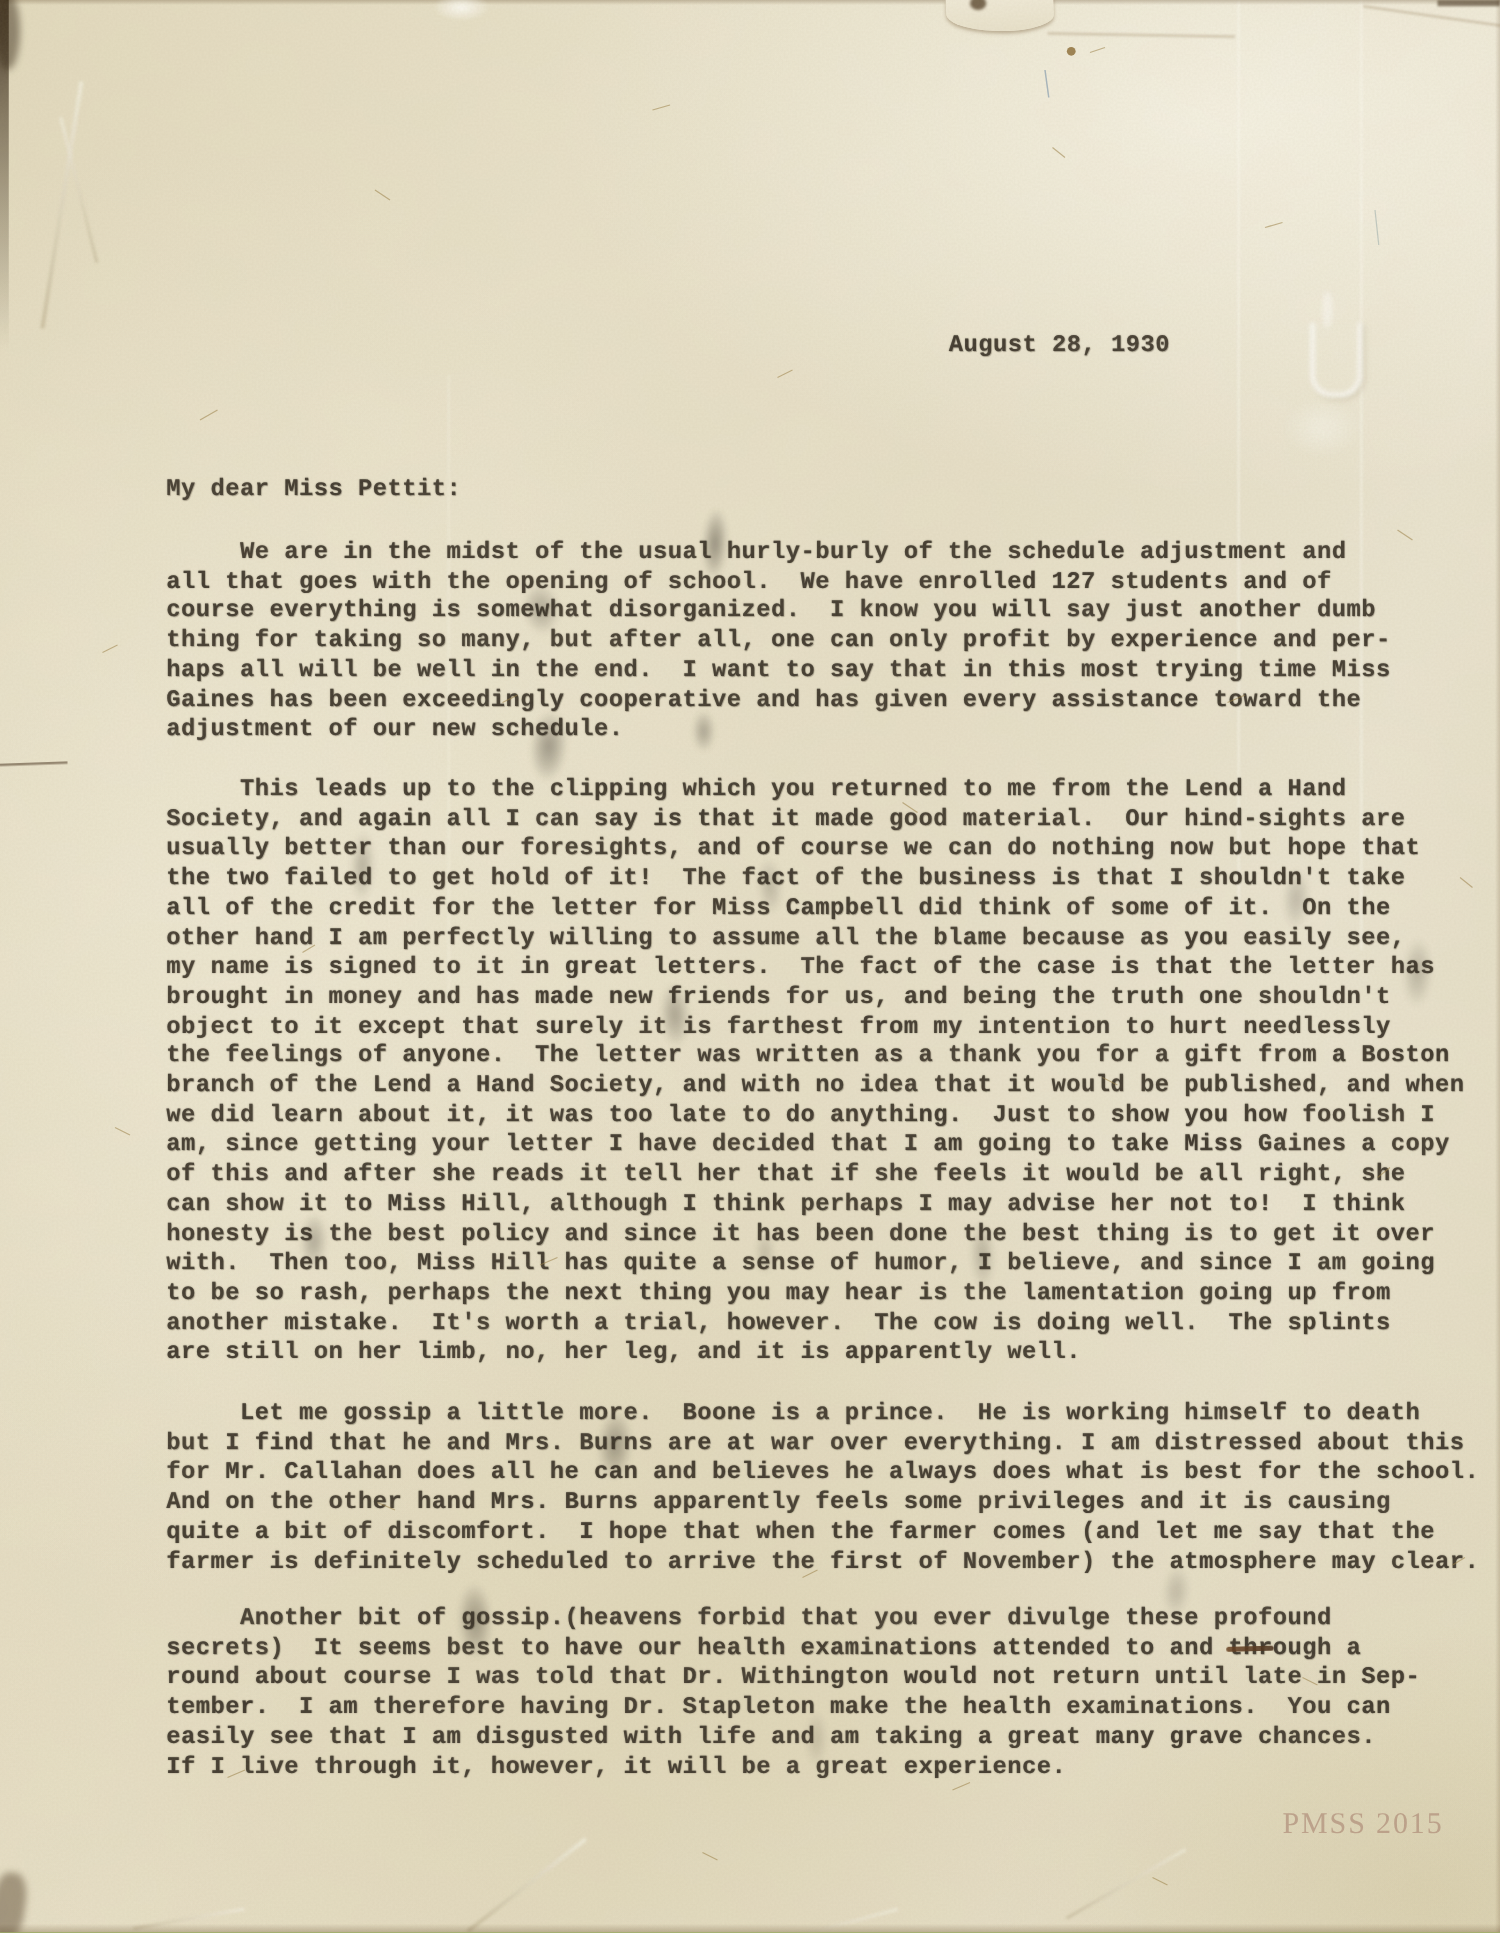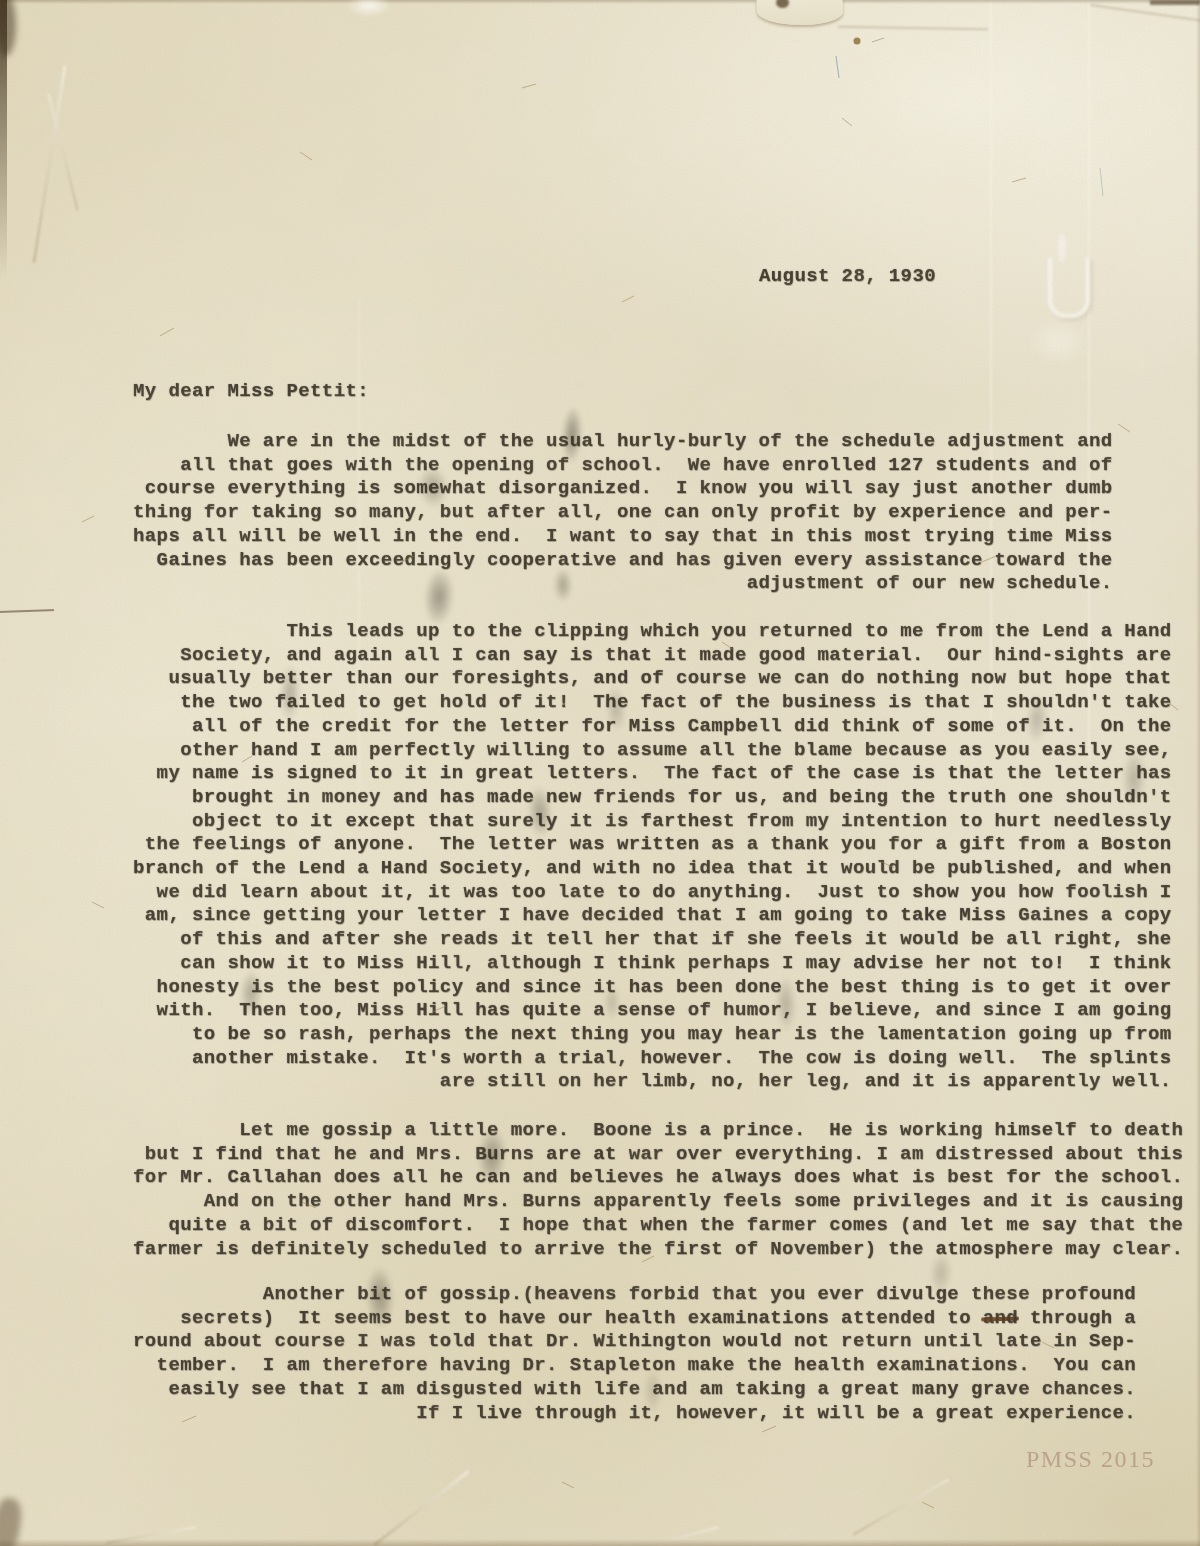--- a/index.html
+++ b/index.html
@@ -1,20 +1,19 @@
 <!DOCTYPE html>
 <html><head>
 <meta charset="utf-8">
 <style>
   html,body{margin:0;padding:0;background:#8a8070;}
   .page{
     position:relative;width:1200px;height:1546px;overflow:hidden;
     background:#bef264;
     box-shadow: inset 0 0 90px 20px rgba(125,105,65,0.22);
-    text-align: right;
   }
   .paper-base{
     position:absolute;inset:0;
     background:
       radial-gradient(900px 500px at 82% 6%, rgba(248,245,232,0.85), rgba(248,245,232,0) 60%),
       radial-gradient(700px 900px at 12% 45%, rgba(243,238,220,0.55), rgba(243,238,220,0) 65%),
       radial-gradient(1000px 700px at 50% 88%, rgba(214,203,166,0.45), rgba(214,203,166,0) 70%),
       radial-gradient(500px 300px at 95% 98%, rgba(205,192,150,0.4), rgba(205,192,150,0) 70%),
       linear-gradient(105deg, #e2dabe 0%, #e8e1c9 30%, #e6dfc7 55%, #eae4d0 78%, #e1dabf 100%);
   }

